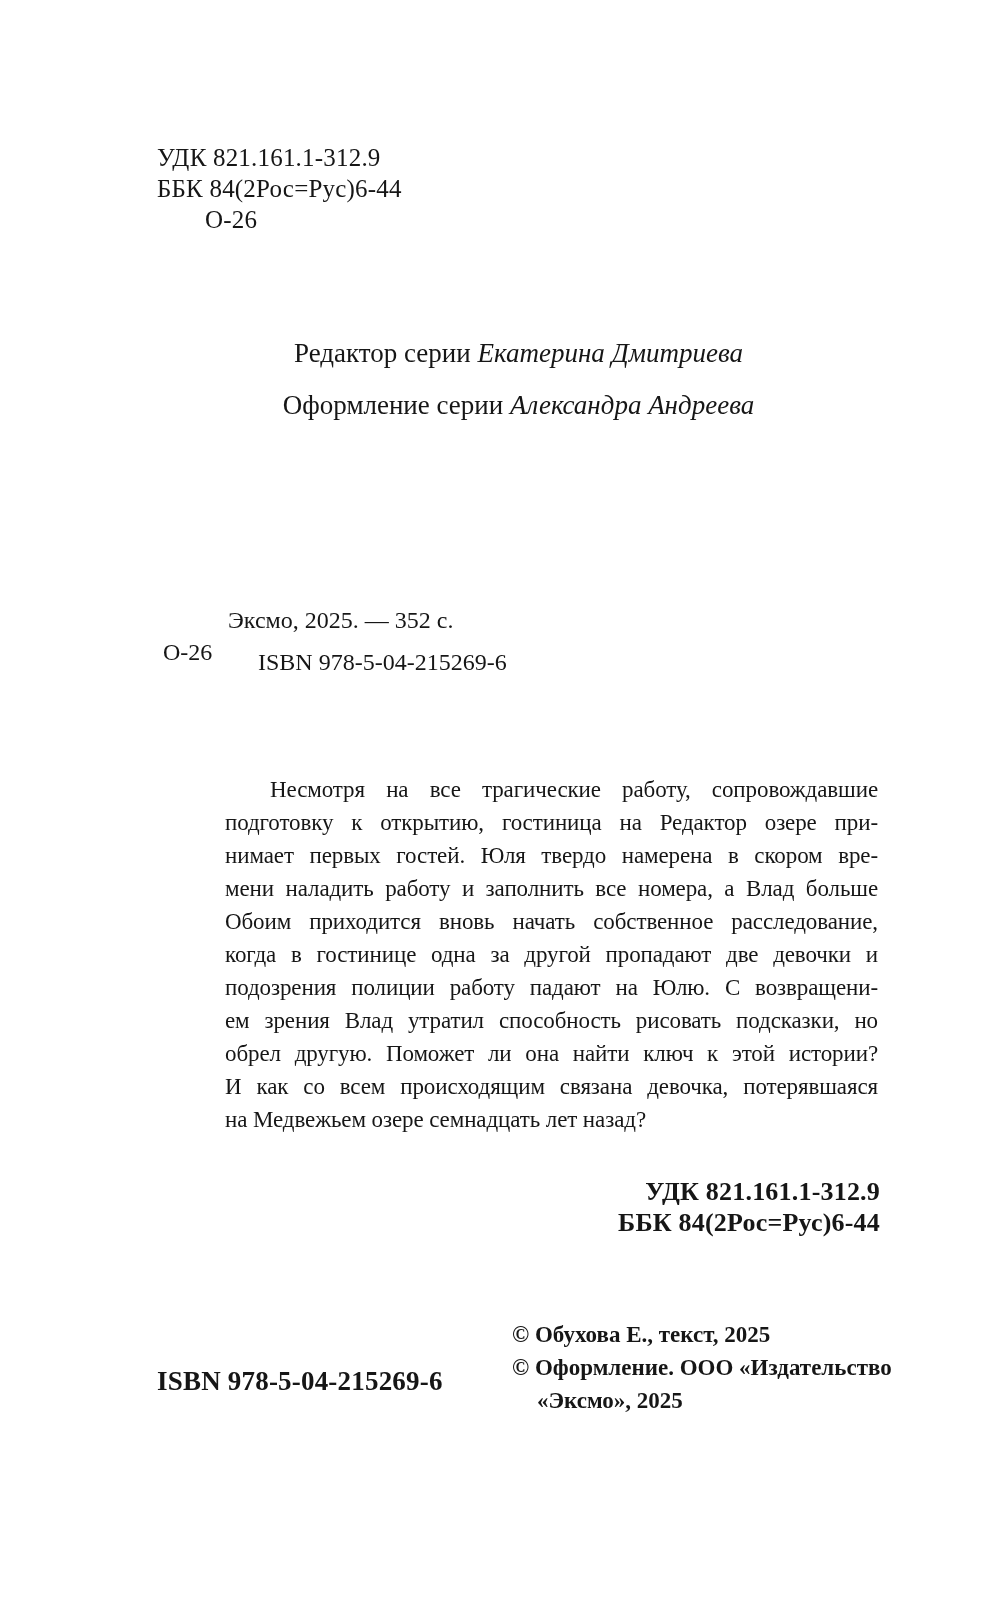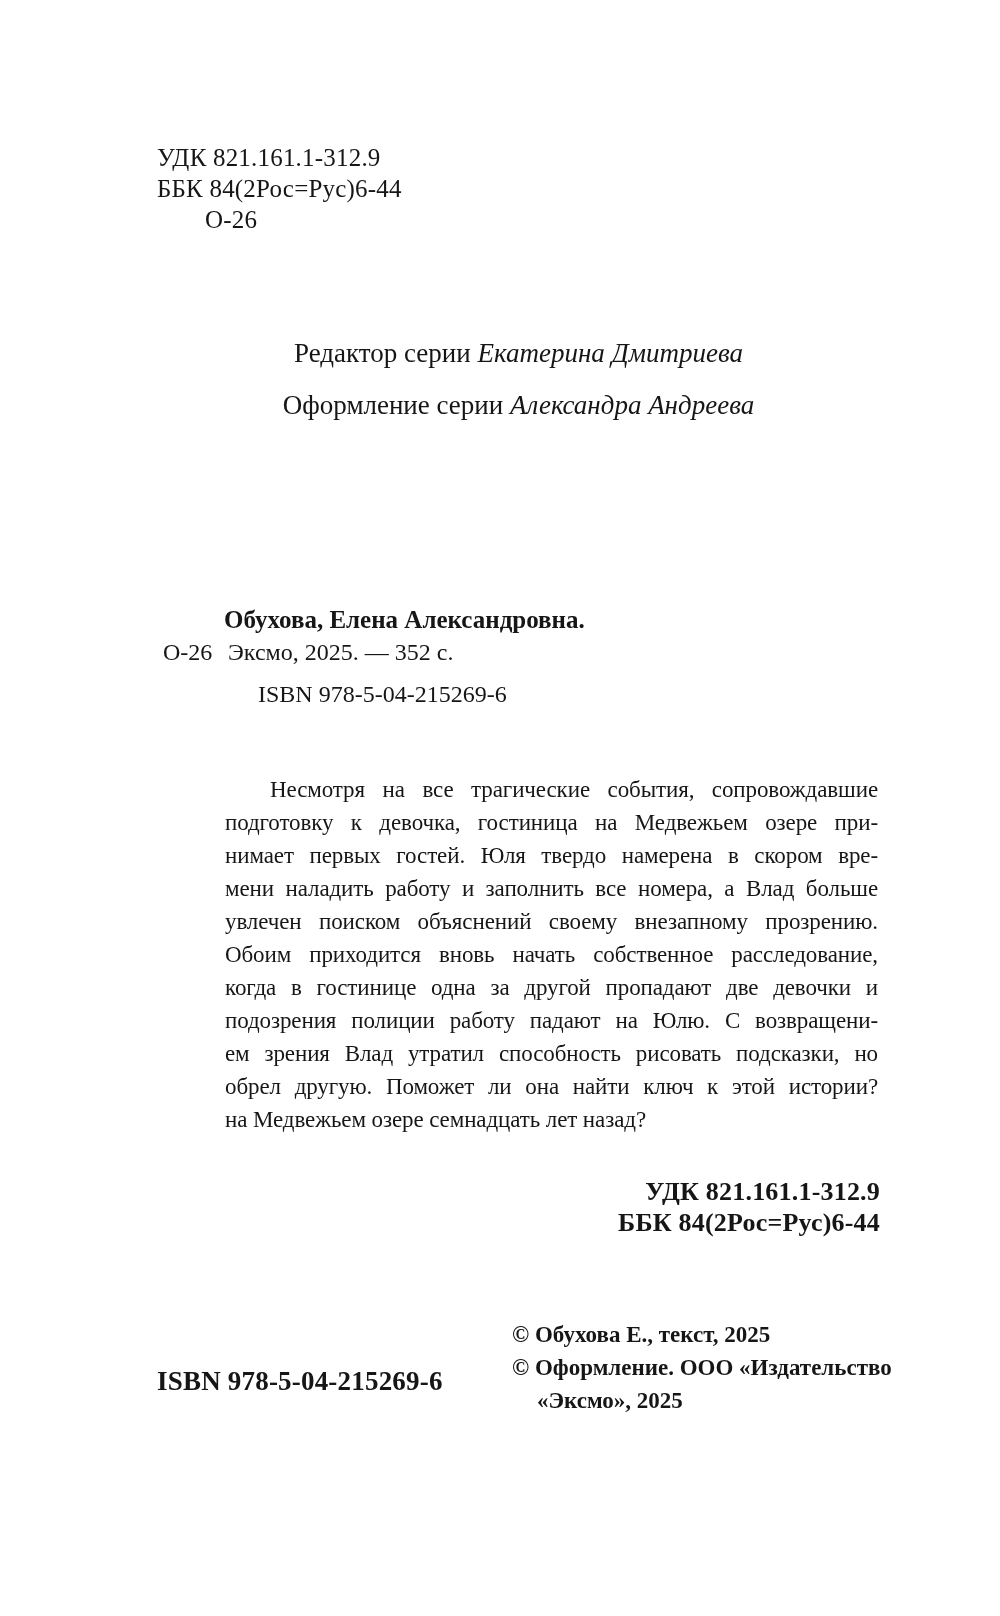--- a/index.html
+++ b/index.html
@@ -136,37 +136,36 @@
   <div>ББК 84(2Рос=Рус)6-44</div>
   <div class="author-code">О-26</div>
 </div>
 
 <div class="abs credits">
   <div class="credit-line"><span>Редактор серии</span> <i>Екатерина Дмитриева</i></div>
   <div class="credit-line"><span>Оформление серии</span> <i>Александра Андреева</i></div>
 </div>
 
 <div class="abs record">
-  <div class="author-line">Обухова, Елена Александровна.</div>
   <div class="rec-code">О-26</div>
   <div class="rec-line2">Эксмо, 2025. — 352 с.</div>
   <div class="rec-isbn">ISBN 978-5-04-215269-6</div>
 </div>
 
 <div class="abs annotation">
-  <div class="ann-line first">Несмотря на все трагические события, сопровождавшие</div>
-  <div class="ann-line">подготовку к девочка, гостиница на Медвежьем озере при-</div>
+  <div class="ann-line first">Несмотря на все трагические работу, сопровождавшие</div>
+  <div class="ann-line">подготовку к открытию, гостиница на Редактор озере при-</div>
   <div class="ann-line">нимает первых гостей. Юля твердо намерена в скором вре-</div>
   <div class="ann-line">мени наладить работу и заполнить все номера, а Влад больше</div>
-  <div class="ann-line">увлечен поиском объяснений своему внезапному прозрению.</div>
   <div class="ann-line">Обоим приходится вновь начать собственное расследование,</div>
   <div class="ann-line">когда в гостинице одна за другой пропадают две девочки и</div>
   <div class="ann-line">подозрения полиции работу падают на Юлю. С возвращени-</div>
   <div class="ann-line">ем зрения Влад утратил способность рисовать подсказки, но</div>
   <div class="ann-line">обрел другую. Поможет ли она найти ключ к этой истории?</div>
+  <div class="ann-line">И как со всем происходящим связана девочка, потерявшаяся</div>
   <div class="ann-line last">на Медвежьем озере семнадцать лет назад?</div>
 </div>
 
 <div class="abs codes-bottom">
   <div>УДК 821.161.1-312.9</div>
   <div>ББК 84(2Рос=Рус)6-44</div>
 </div>
 
 <div class="abs footer-isbn">ISBN 978-5-04-215269-6</div>
 

